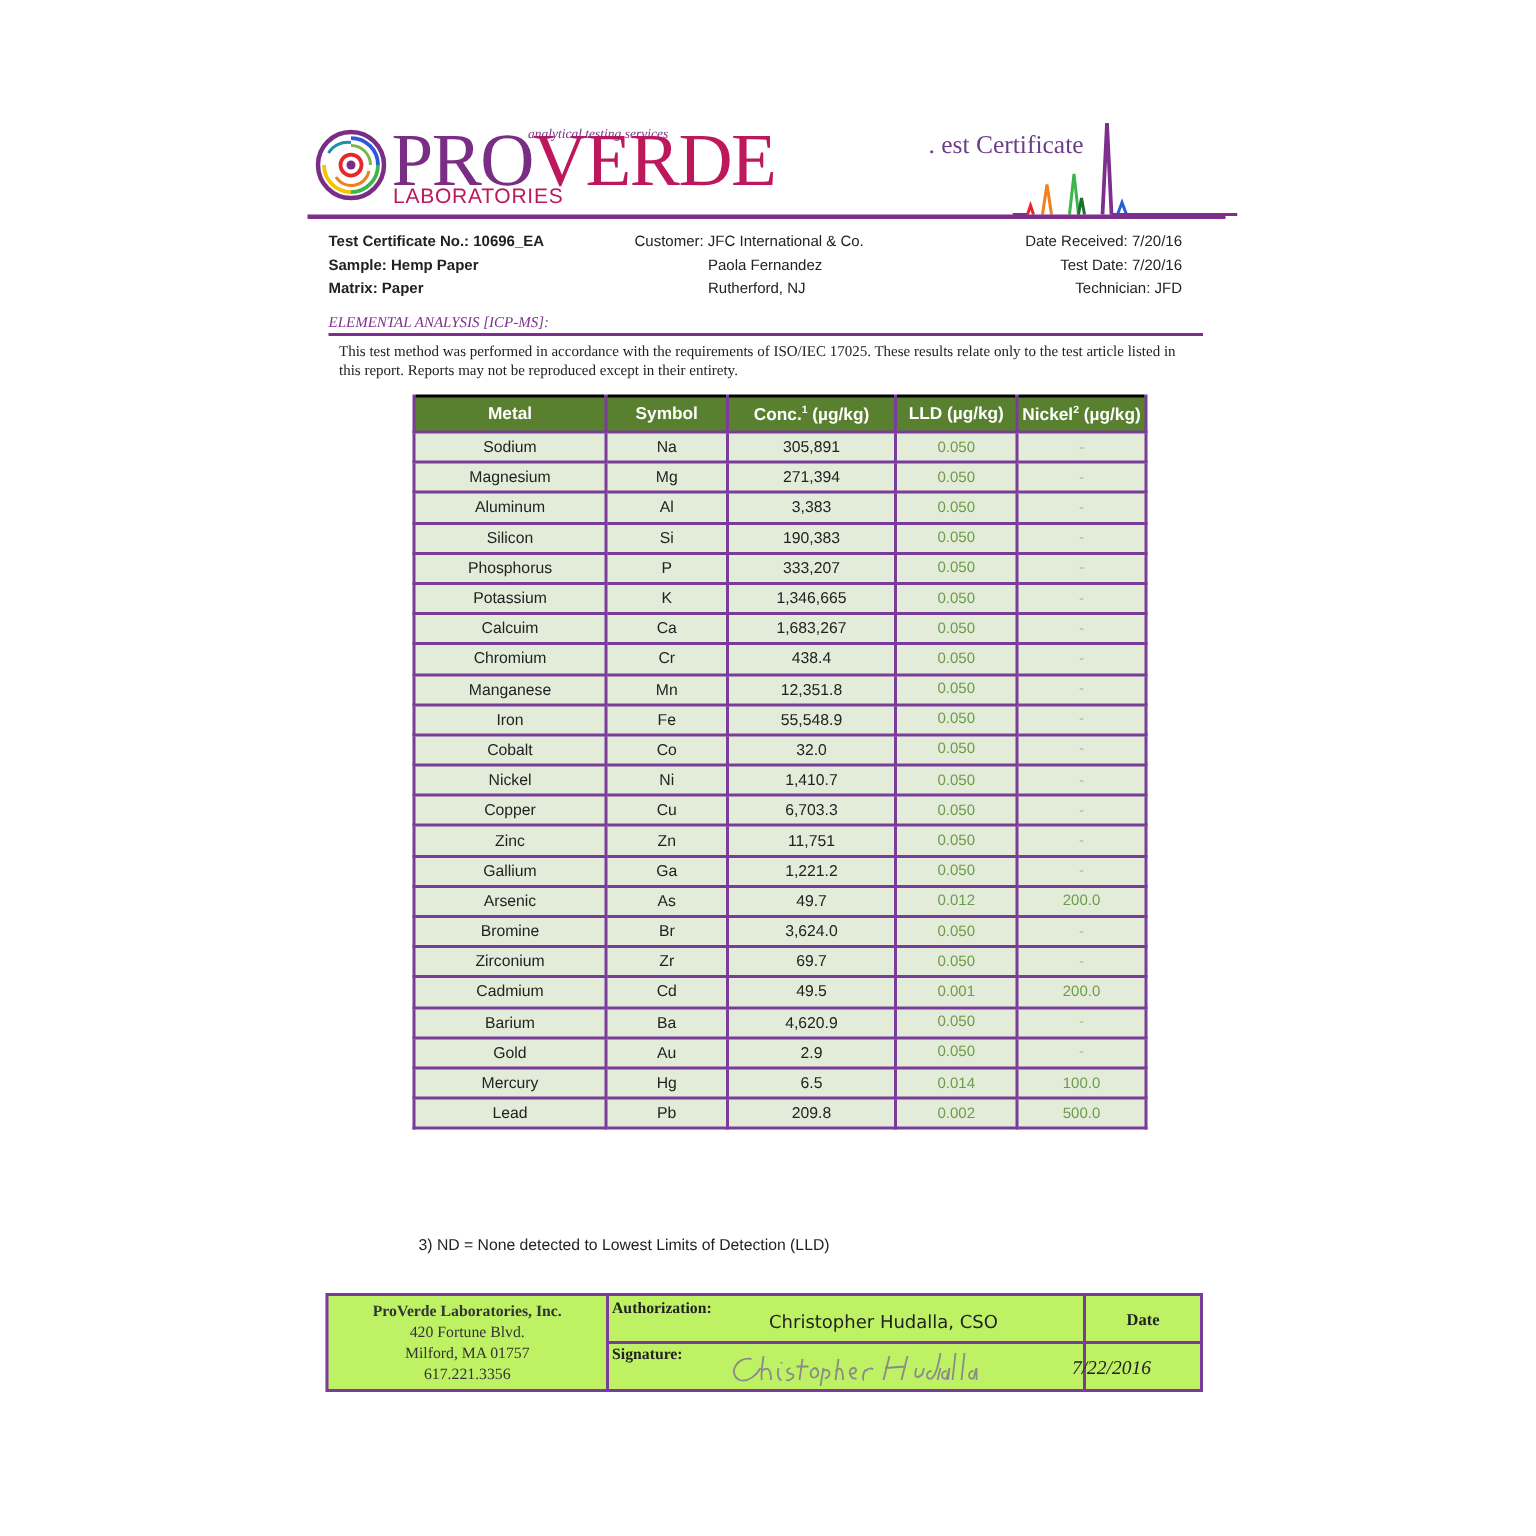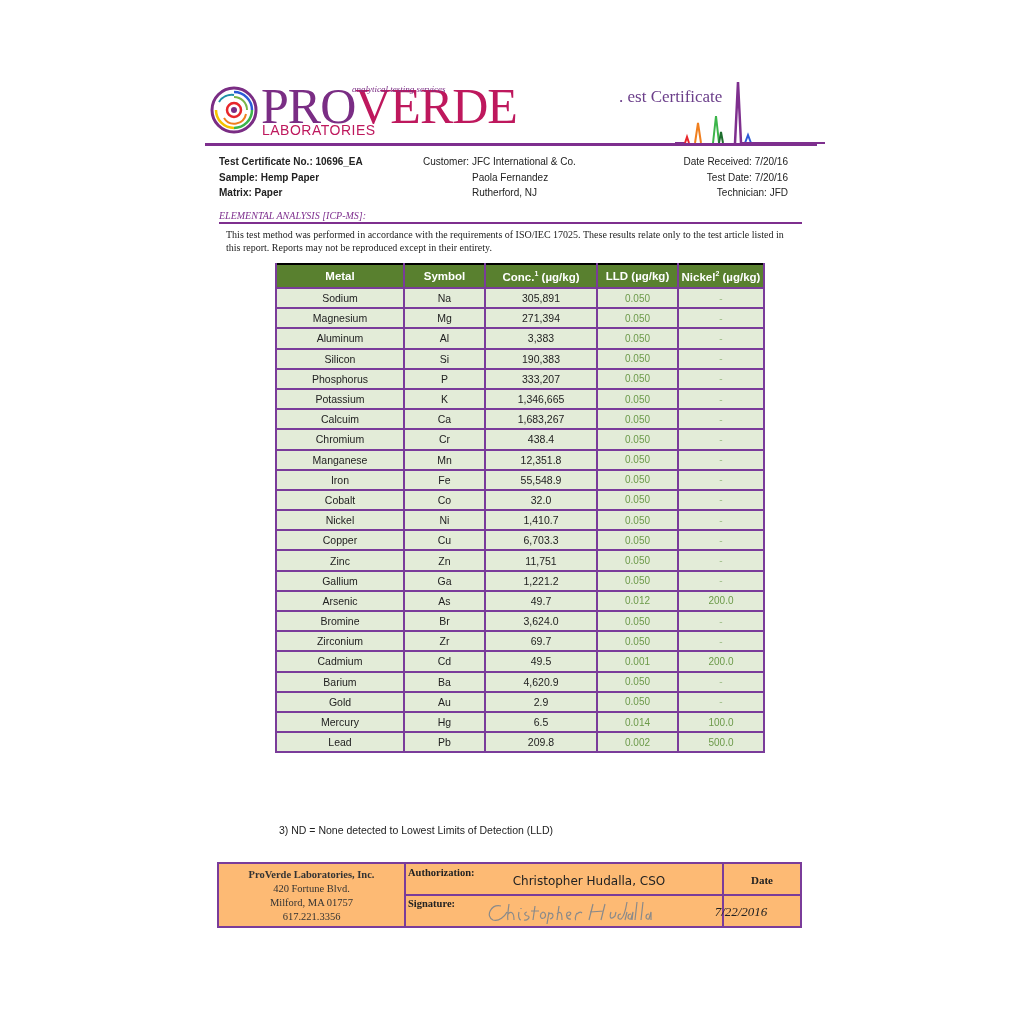--- a/index.html
+++ b/index.html
@@ -36,21 +36,21 @@
   .results th sup { font-size:7px; }
   .results td { background:#e3ecd8; font-size:10.5px; height:18.2px; padding:0; border:2px solid #7a3c9a; text-align:center; color:#222; }
   .results td.lld, .results td.lim { color:#6c9a4a; font-size:10px; }
   .results td.lim.dash { color:#9fbf88; }
   .col-metal { width:126px; } .col-sym { width:79px; } .col-conc { width:110px; } .col-lld { width:79px; } .col-lim { width:84px; }
 
   
   .footnotes { position:absolute; left:279px; top:822px; font-size:10.5px; line-height:16px; color:#222; }
 
   
-  .footer { position:absolute; left:217px; top:862px; width:585px; height:66px; background:#fdba74; border:2px solid #7a3c9a; box-sizing:border-box; font-family:"Liberation Serif", serif; }
+  .footer { position:absolute; left:217px; top:862px; width:585px; height:66px; background:#bef264; border:2px solid #7a3c9a; box-sizing:border-box; font-family:"Liberation Serif", serif; }
   .footer .addr { position:absolute; left:0; top:0; width:185px; height:100%; text-align:center; font-size:10.5px; line-height:14px; padding-top:4px; box-sizing:border-box; color:#333; }
   .footer .addr .co { font-weight:bold; }
   .footer .vsep1 { position:absolute; left:185px; top:0; width:2px; height:100%; background:#7a3c9a; }
   .footer .vsep2 { position:absolute; left:503px; top:0; width:2px; height:100%; background:#7a3c9a; }
   .footer .hsep { position:absolute; left:185px; top:30px; width:396px; height:2px; background:#7a3c9a; }
   .footer .auth-label { position:absolute; left:189px; top:3px; font-size:10.5px; font-weight:bold; }
   .footer .auth-name { position:absolute; left:240px; top:10px; width:260px; text-align:center; font-family:"DejaVu Sans", sans-serif; font-size:12px; color:#222; }
   .footer .sig-label { position:absolute; left:189px; top:34px; font-size:10.5px; font-weight:bold; }
   .footer .sig-img { position:absolute; left:262px; top:34px; width:180px; height:28px; }
   .footer .date-label { position:absolute; left:505px; top:10px; width:76px; text-align:center; font-size:11px; font-weight:bold; }

